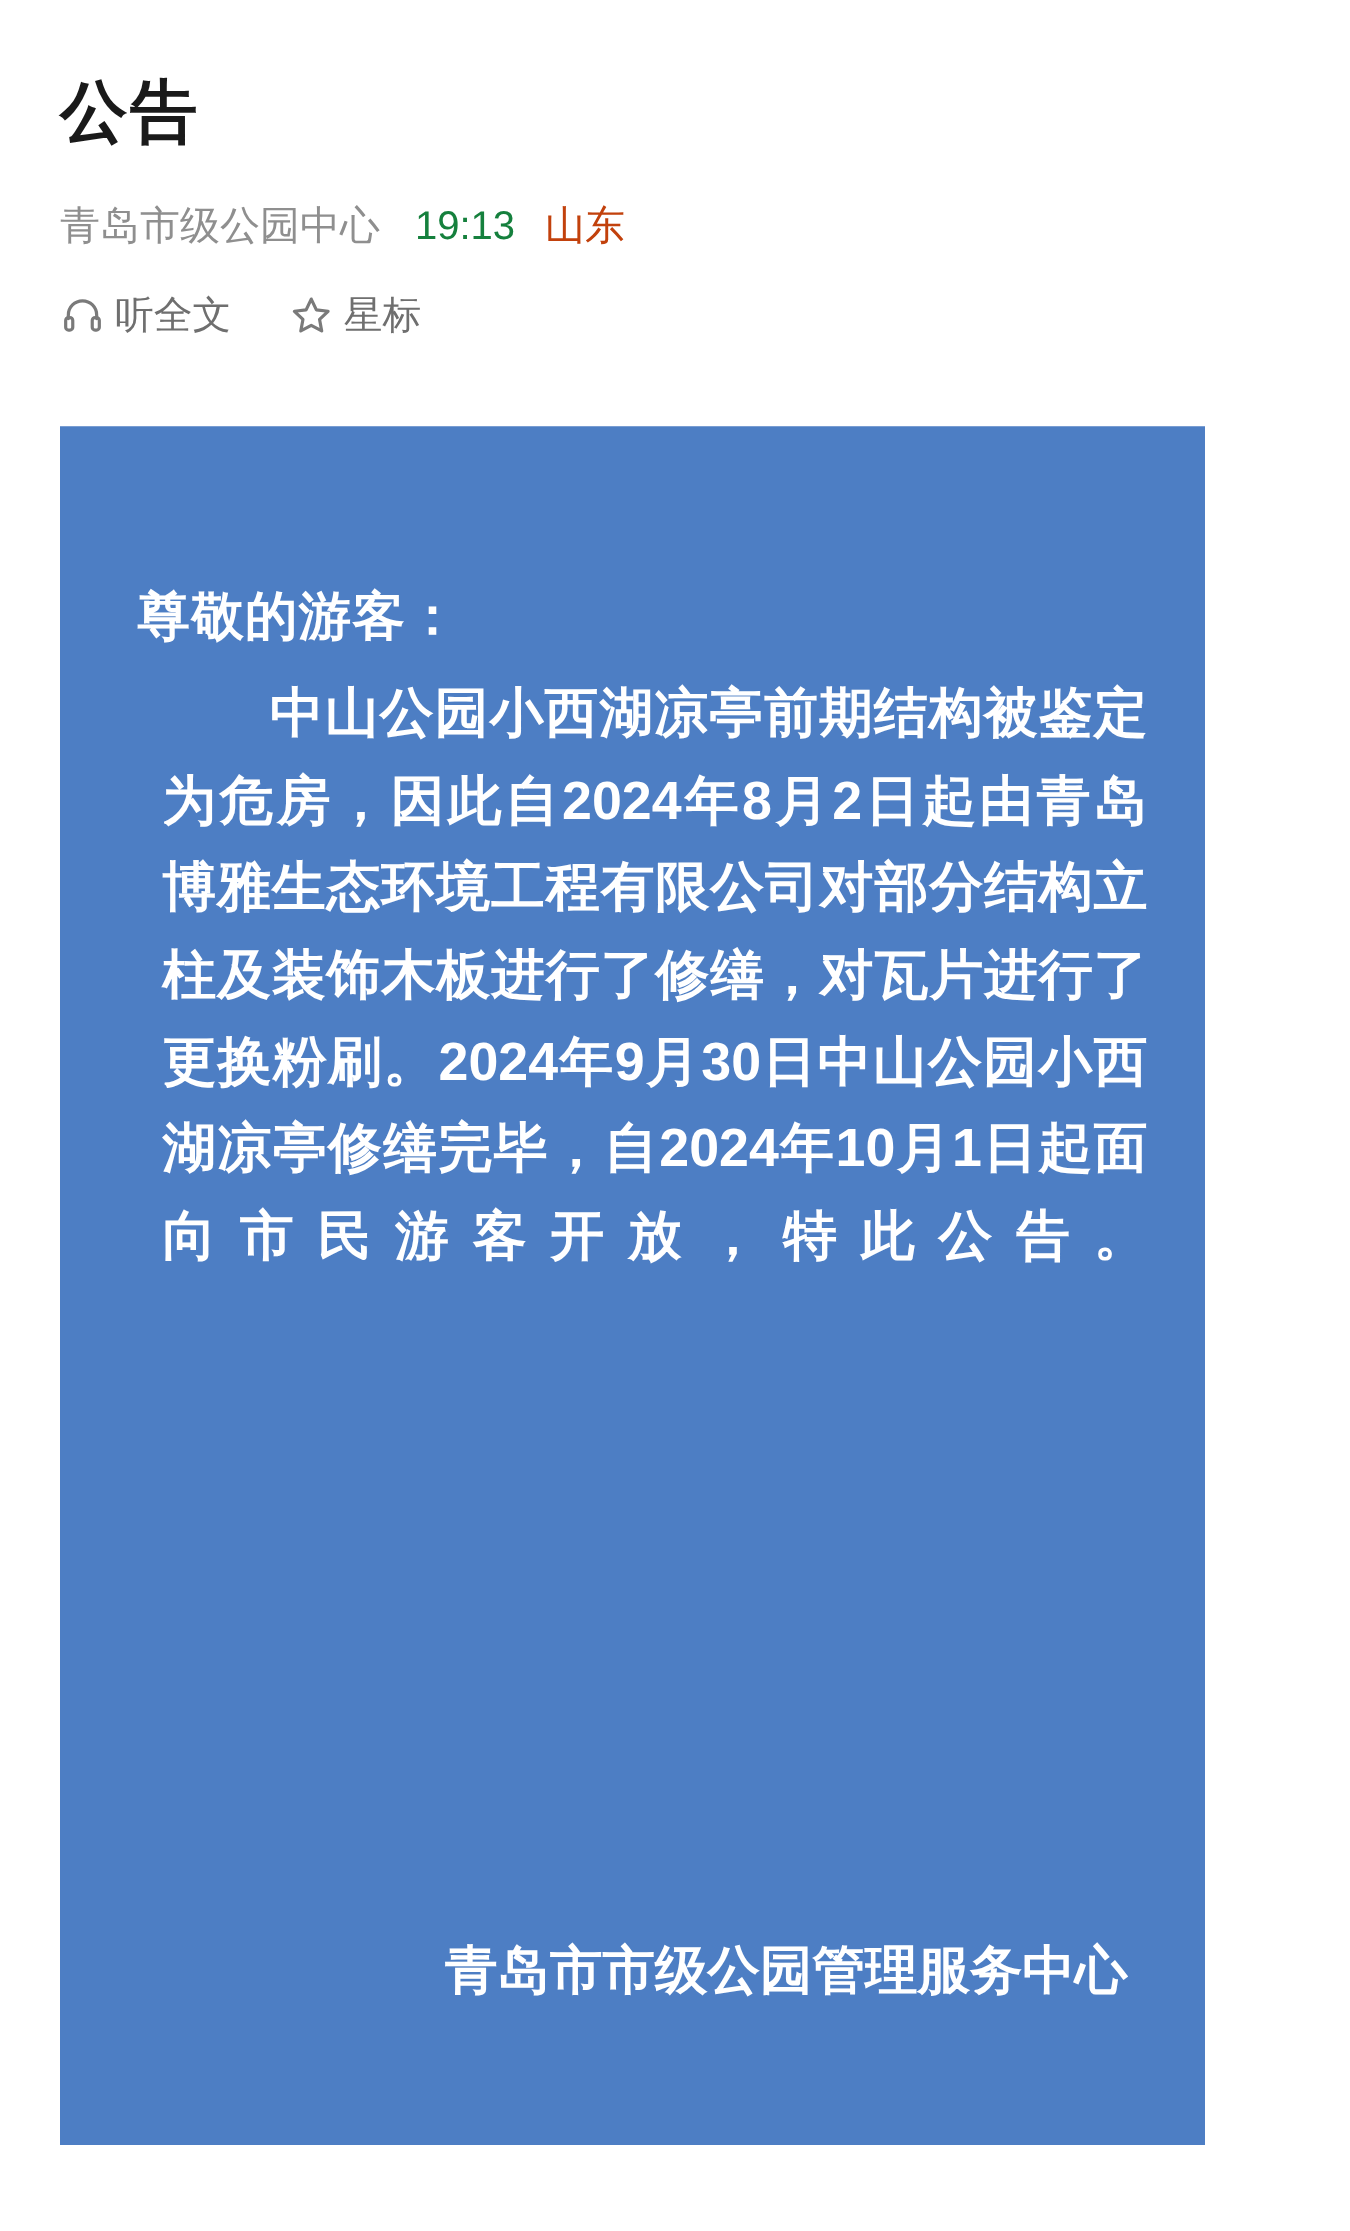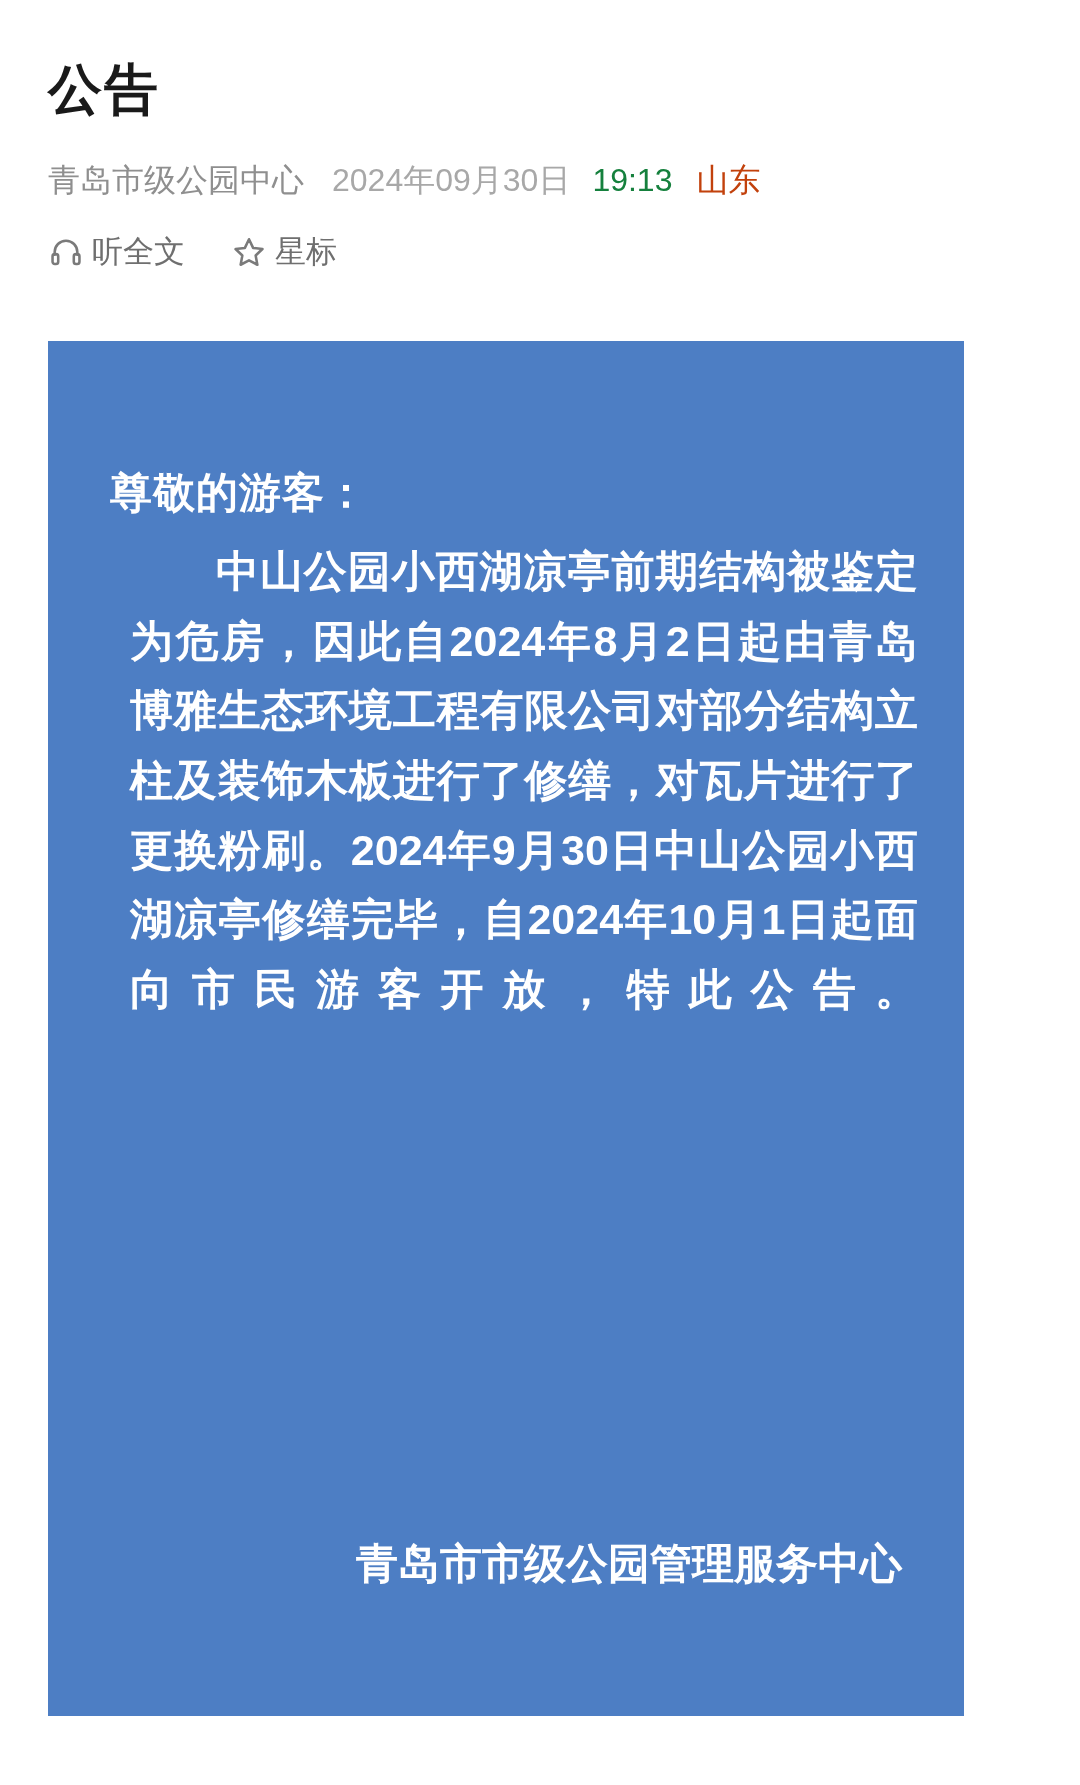--- a/index.html
+++ b/index.html
@@ -103,41 +103,40 @@
     line-height: 1.62;
     text-align: justify;
     text-align-last: justify;
     text-indent: 86px;
     letter-spacing: 0px;
     margin-left: 20px;
   }
   .notice-sign {
     position: absolute;
     right: 62px;
-    bottom: 120px;
+    bottom: 108px;
     color: #ffffff;
     font-size: 42px;
     font-weight: bold;
     text-align: right;
     line-height: 1.55;
   }
   .notice-sign .sign-date {
     margin-top: 6px;
   }
 </style>
 </head>
 <body>
 
 <div class="page">
 
   <h1 class="article-title">公告</h1>
 
   <div class="meta-row">
     <span class="meta-account">青岛市级公园中心</span>
-    <span class="meta-date">2024年09月30日</span>
     <span class="meta-time">19:13</span>
     <span class="meta-loc">山东</span>
   </div>
 
   <div class="actions-row">
     <div class="action">
       <span class="glyph">
         <svg width="34" height="34" viewBox="0 0 24 24" fill="none" stroke="#7a7a7a" stroke-width="1.8" stroke-linecap="round" stroke-linejoin="round">
           <path d="M4 14v-2a8 8 0 0 1 16 0v2"></path>
           <rect x="2.5" y="13.5" width="4" height="7" rx="1.6"></rect>

